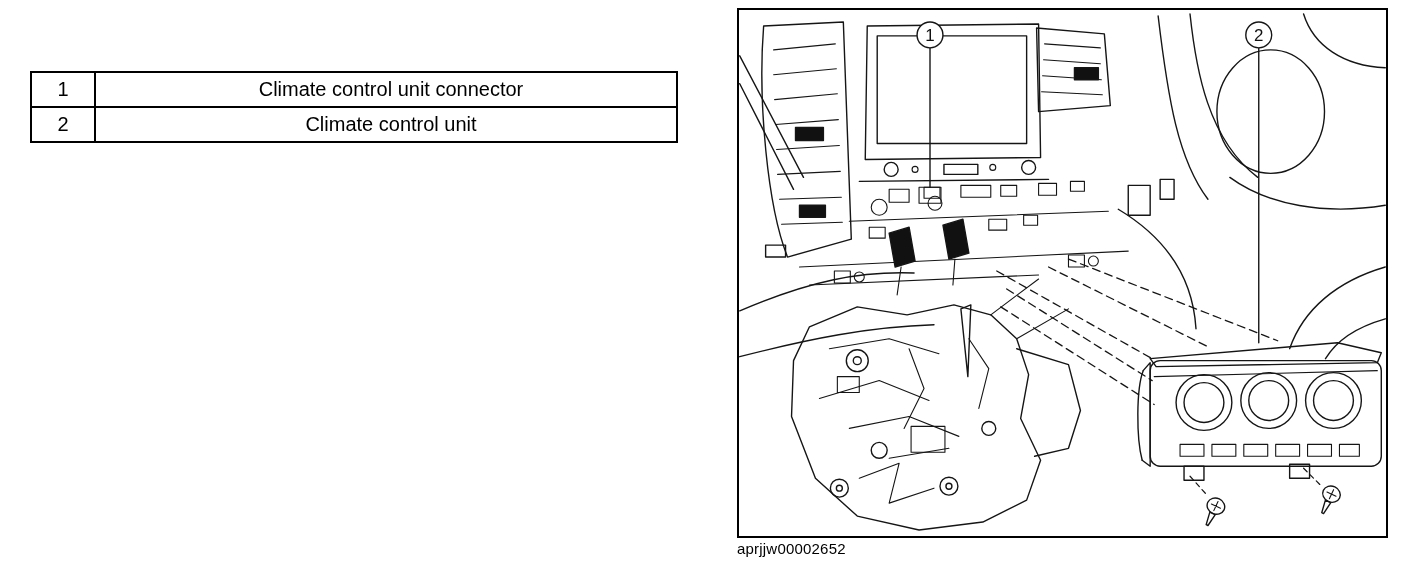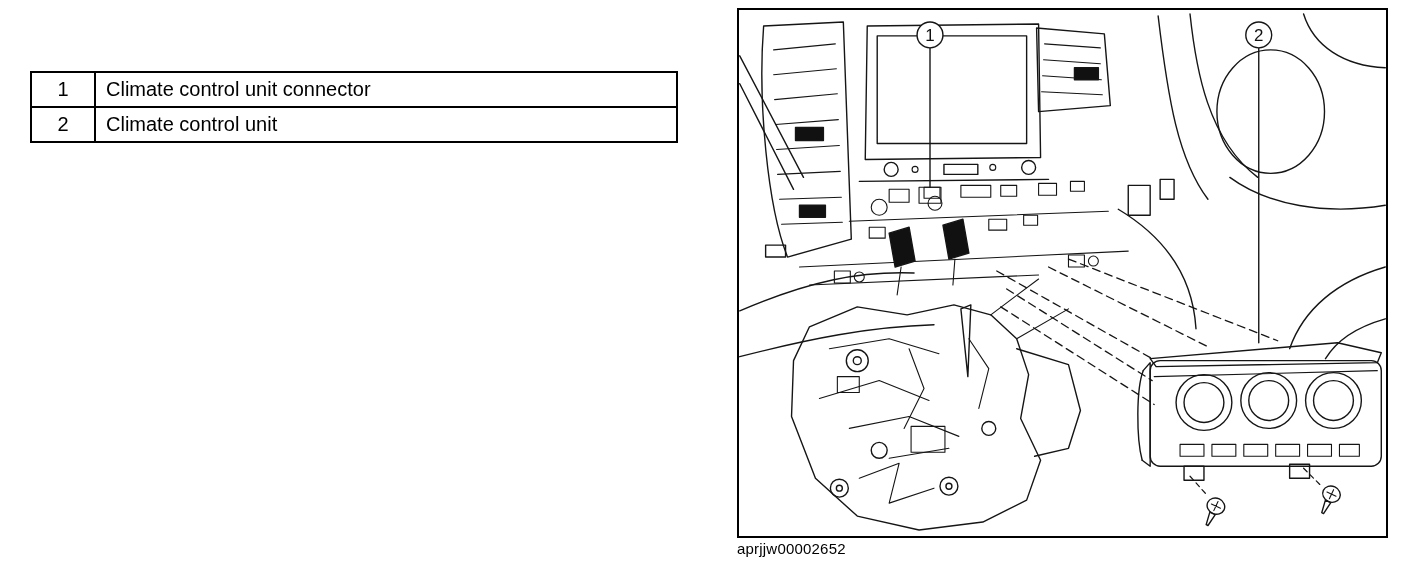--- a/index.html
+++ b/index.html
@@ -3,21 +3,21 @@
 <meta charset="utf-8">
 <style>
   * { margin:0; padding:0; box-sizing:border-box; }
   body { background:#ffffff; font-family:"Liberation Sans", sans-serif; }
   .screen { position:relative; width:1408px; height:562px; background:#ffffff; overflow:hidden; }
 
   
   .legend { position:absolute; left:30px; top:71px; width:648px; border-collapse:collapse; }
   .legend td { border:2px solid #000; height:35px; font-size:20px; color:#000; }
   .legend td.num { width:64px; text-align:center; }
-  .legend td.lbl { padding-left:10px; text-align:left; }
+  .legend td.lbl { padding-left:10px; text-align:center; }
 
   
   .figure-frame { position:absolute; left:737px; top:8px; width:651px; height:530px; border:2px solid #000; background:#fff; }
   .figure-frame svg { display:block; width:100%; height:100%; }
   .figure-caption { position:absolute; left:737px; top:540px; width:651px; text-align:left; font-size:15px; color:#000; letter-spacing:0.2px; }
 
   .callout-text { font-size:17px; font-family:"Liberation Sans", sans-serif; fill:#111; }
 </style>
 </head>
 <body>

